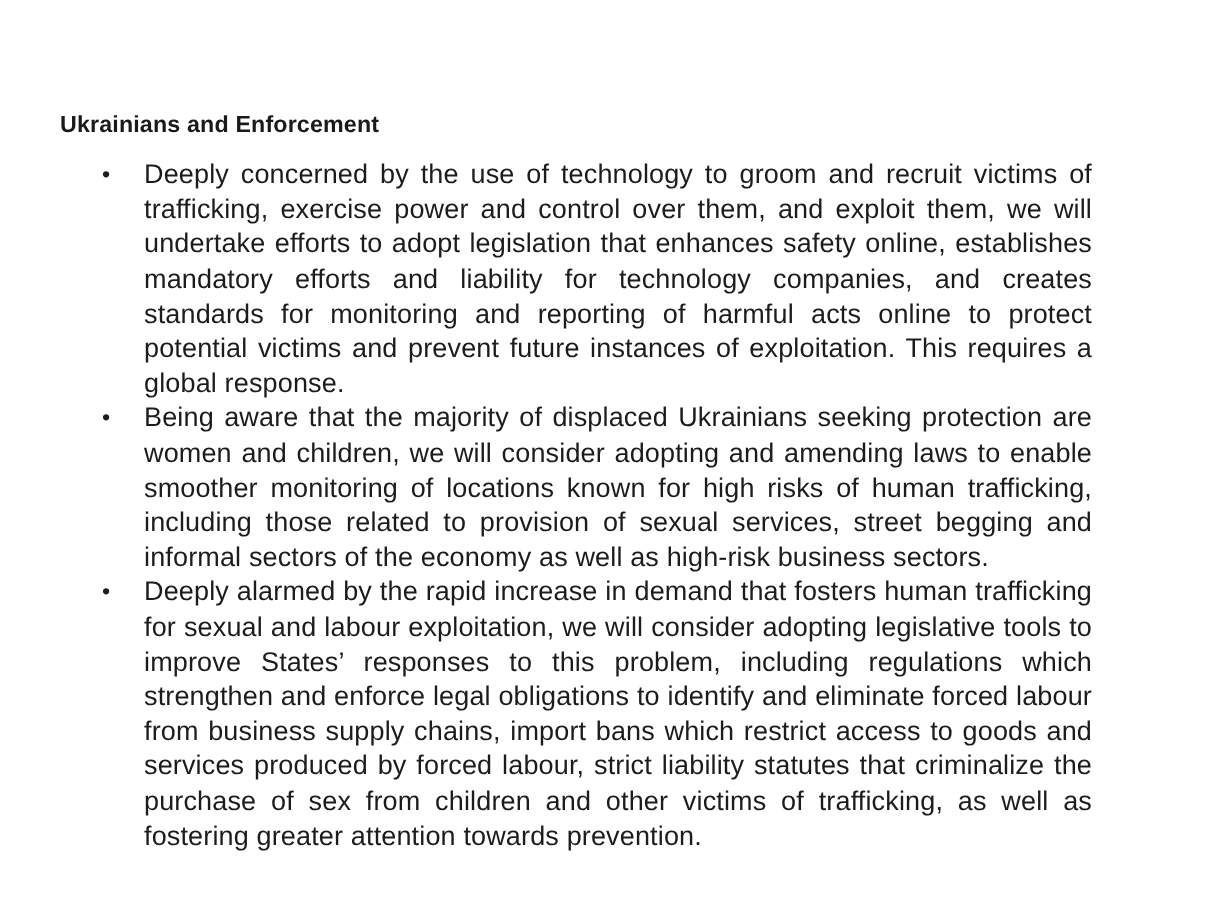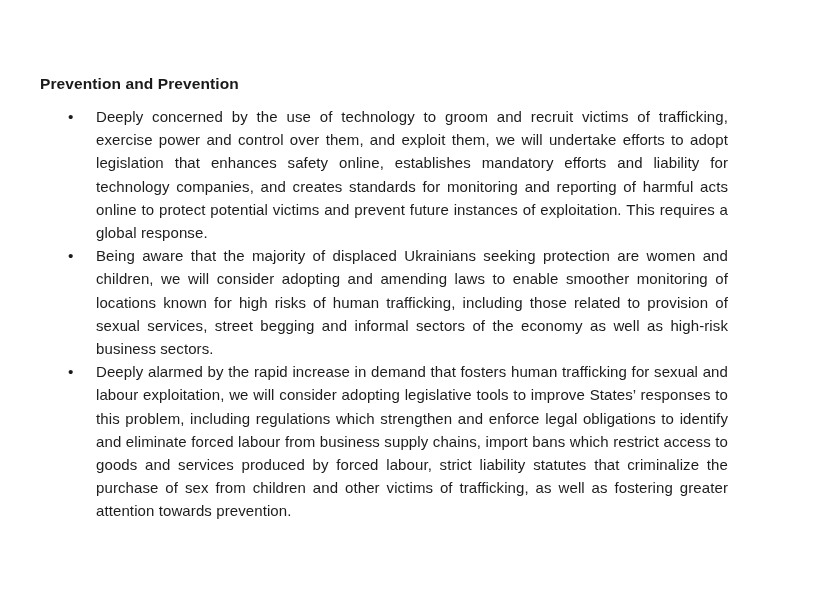--- a/index.html
+++ b/index.html
@@ -39,33 +39,33 @@
   }
   .bullet-marker {
     flex: 0 0 28px;
     margin-left: 28px;
     font-size: 15.5px;
     line-height: 23.2px;
     color: #1c1c1c;
   }
   .bullet-text {
     flex: 1;
-    font-size: 15px;
+    font-size: 18px;
     line-height: 23.2px;
     color: #1c1c1c;
     text-align: justify;
     letter-spacing: 0.1px;
   }
 </style>
 </head>
 <body>
 
 <div class="page">
   <div class="content">
-    <div class="heading">Prevention and Prevention</div>
+    <div class="heading">Ukrainians and Enforcement</div>
     <ul class="bullet-list">
       <li class="bullet-item">
         <span class="bullet-marker">•</span>
         <span class="bullet-text">Deeply concerned by the use of technology to groom and recruit victims of trafficking, exercise power and control over them, and exploit them, we will undertake efforts to adopt legislation that enhances safety online, establishes mandatory efforts and liability for technology companies, and creates standards for monitoring and reporting of harmful acts online to protect potential victims and prevent future instances of exploitation. This requires a global response.</span>
       </li>
       <li class="bullet-item">
         <span class="bullet-marker">•</span>
         <span class="bullet-text">Being aware that the majority of displaced Ukrainians seeking protection are women and children, we will consider adopting and amending laws to enable smoother monitoring of locations known for high risks of human trafficking, including those related to provision of sexual services, street begging and informal sectors of the economy as well as high-risk business sectors.</span>
       </li>
       <li class="bullet-item">

